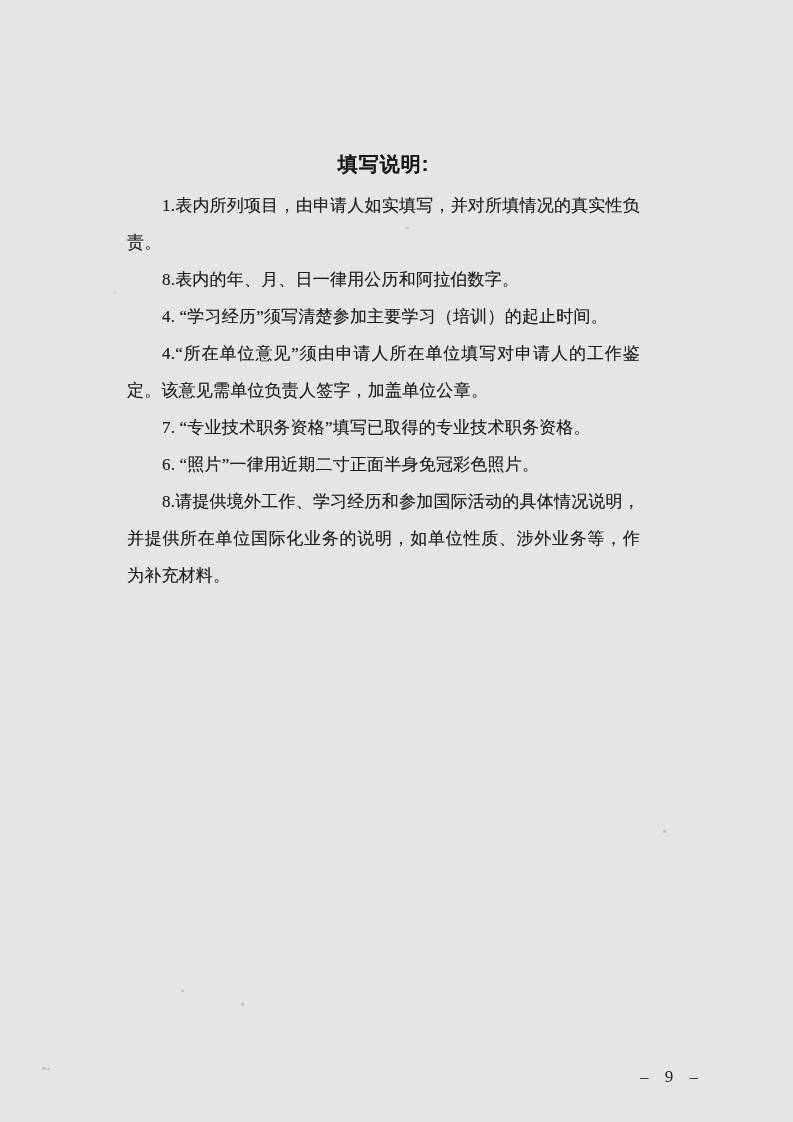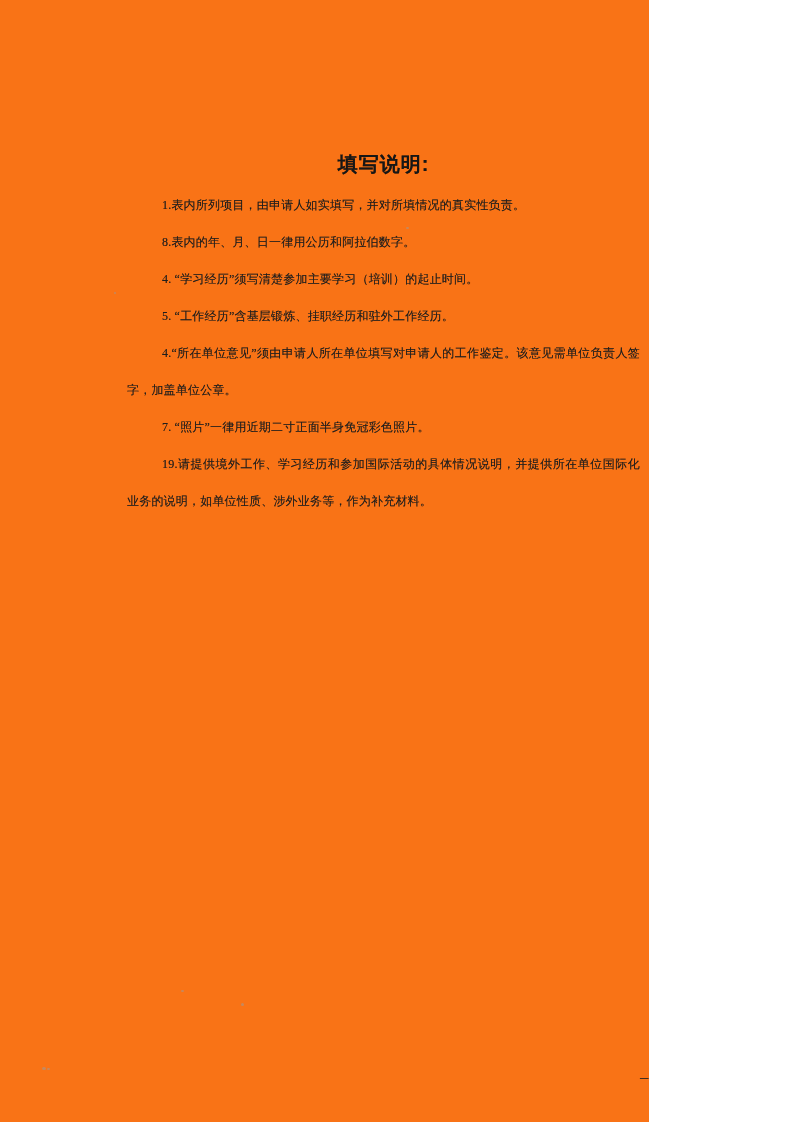--- a/index.html
+++ b/index.html
@@ -2,23 +2,23 @@
 <html><head>
 <meta charset="utf-8">
 <style>
   html, body {
     margin: 0;
     padding: 0;
     background: #ffffff;
   }
   .page {
     position: relative;
-    width: 649px;
+    width: 793px;
     height: 1122px;
-    background: #f97316;
+    background: #e5e5e5;
     overflow: hidden;
     font-family: "Liberation Serif", "DejaVu Serif", serif;
     color: #1e1e1e;
   }
   .doc-title {
     margin: 0;
     padding-top: 153px;
     padding-left: 127px;
     width: 513px;
     text-align: center;
@@ -30,21 +30,21 @@
     color: #161616;
     text-shadow: 0 0 0.5px rgba(20,20,20,0.55);
   }
   .instructions {
     margin-top: 12px;
     margin-left: 127px;
     width: 513px;
   }
   .instructions p {
     margin: 0;
-    font-size: 12px;
+    font-size: 17px;
     line-height: 37px;
     text-align: justify;
     text-indent: 35px;
     letter-spacing: 0.2px;
     text-shadow: 0 0 0.5px rgba(25,25,25,0.5);
   }
   .page-number {
     position: absolute;
     top: 1066px;
     left: 640px;
@@ -65,24 +65,24 @@
 <body>
 
 <div class="page">
 
   <h1 class="doc-title">填写说明:</h1>
 
   <div class="instructions">
     <p>1.表内所列项目，由申请人如实填写，并对所填情况的真实性负责。</p>
     <p>8.表内的年、月、日一律用公历和阿拉伯数字。</p>
     <p>4. “学习经历”须写清楚参加主要学习（培训）的起止时间。</p>
-    <p>5. “工作经历”含基层锻炼、挂职经历和驻外工作经历。</p>
     <p>4.“所在单位意见”须由申请人所在单位填写对申请人的工作鉴定。该意见需单位负责人签字，加盖单位公章。</p>
-    <p>7. “照片”一律用近期二寸正面半身免冠彩色照片。</p>
-    <p>19.请提供境外工作、学习经历和参加国际活动的具体情况说明，并提供所在单位国际化业务的说明，如单位性质、涉外业务等，作为补充材料。</p>
+    <p>7. “专业技术职务资格”填写已取得的专业技术职务资格。</p>
+    <p>6. “照片”一律用近期二寸正面半身免冠彩色照片。</p>
+    <p>8.请提供境外工作、学习经历和参加国际活动的具体情况说明，并提供所在单位国际化业务的说明，如单位性质、涉外业务等，作为补充材料。</p>
   </div>
 
   <div class="page-number">– 9 –</div>
 
   <div class="speck" style="left:406px; top:227px; width:3px; height:2px;"></div>
   <div class="speck" style="left:114px; top:292px; width:2px; height:2px;"></div>
   <div class="speck" style="left:663px; top:830px; width:3px; height:3px;"></div>
   <div class="speck" style="left:181px; top:990px; width:3px; height:2px;"></div>
   <div class="speck" style="left:241px; top:1003px; width:3px; height:3px;"></div>
   <div class="speck" style="left:42px; top:1067px; width:4px; height:3px;"></div>

